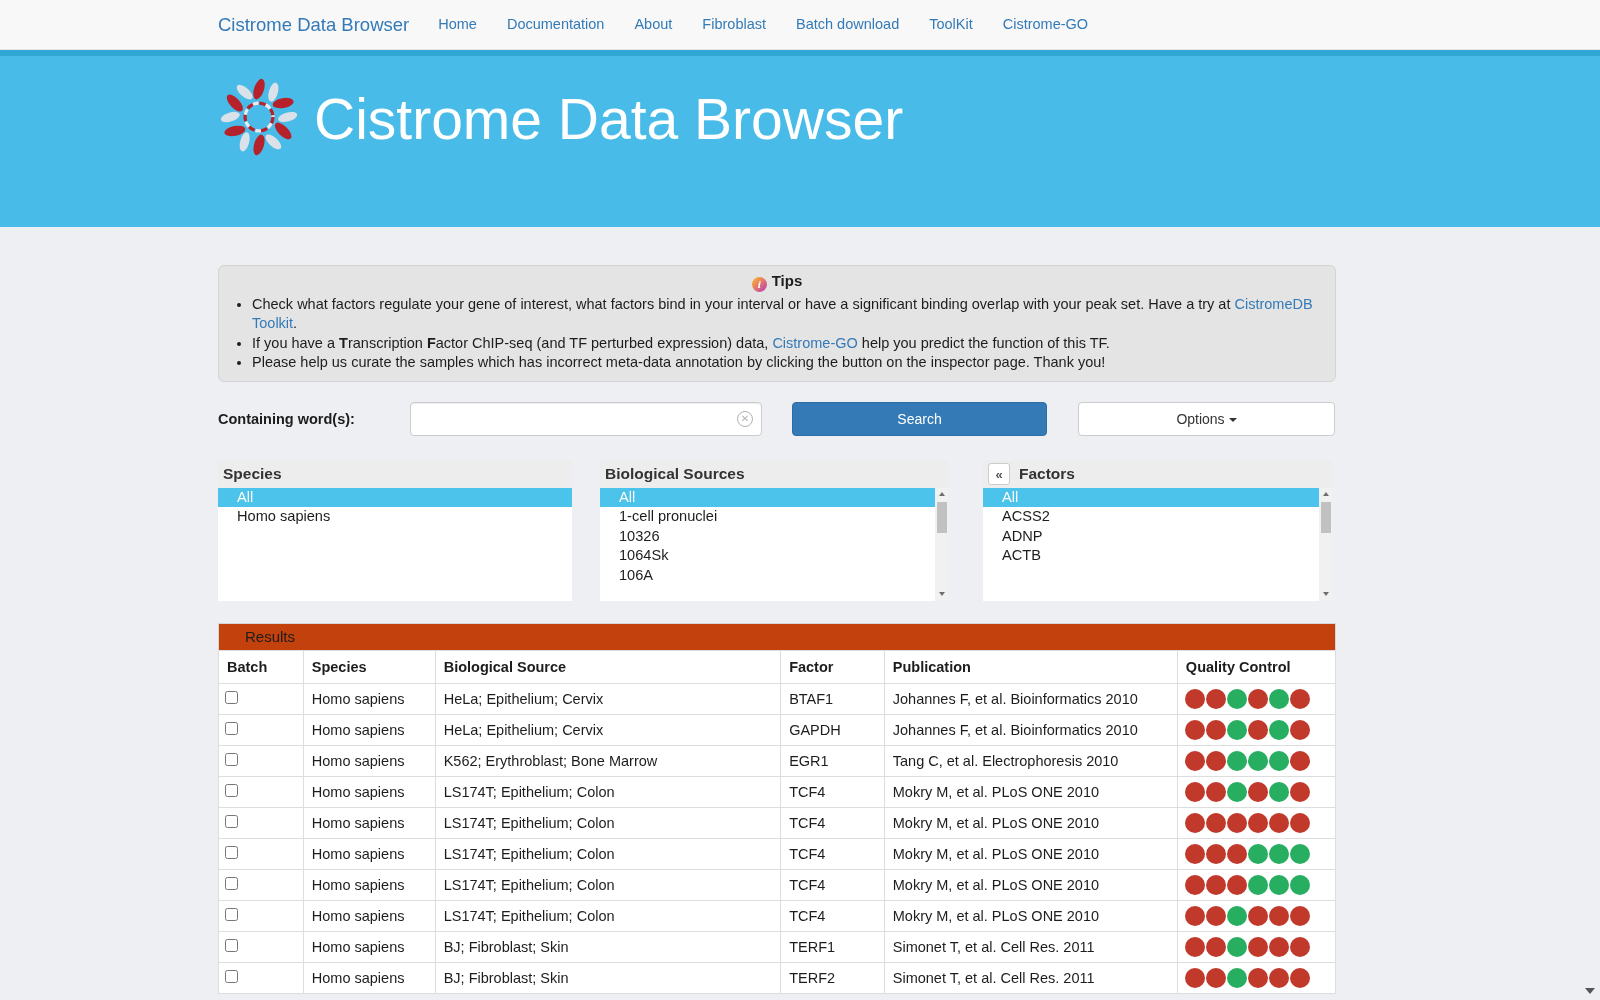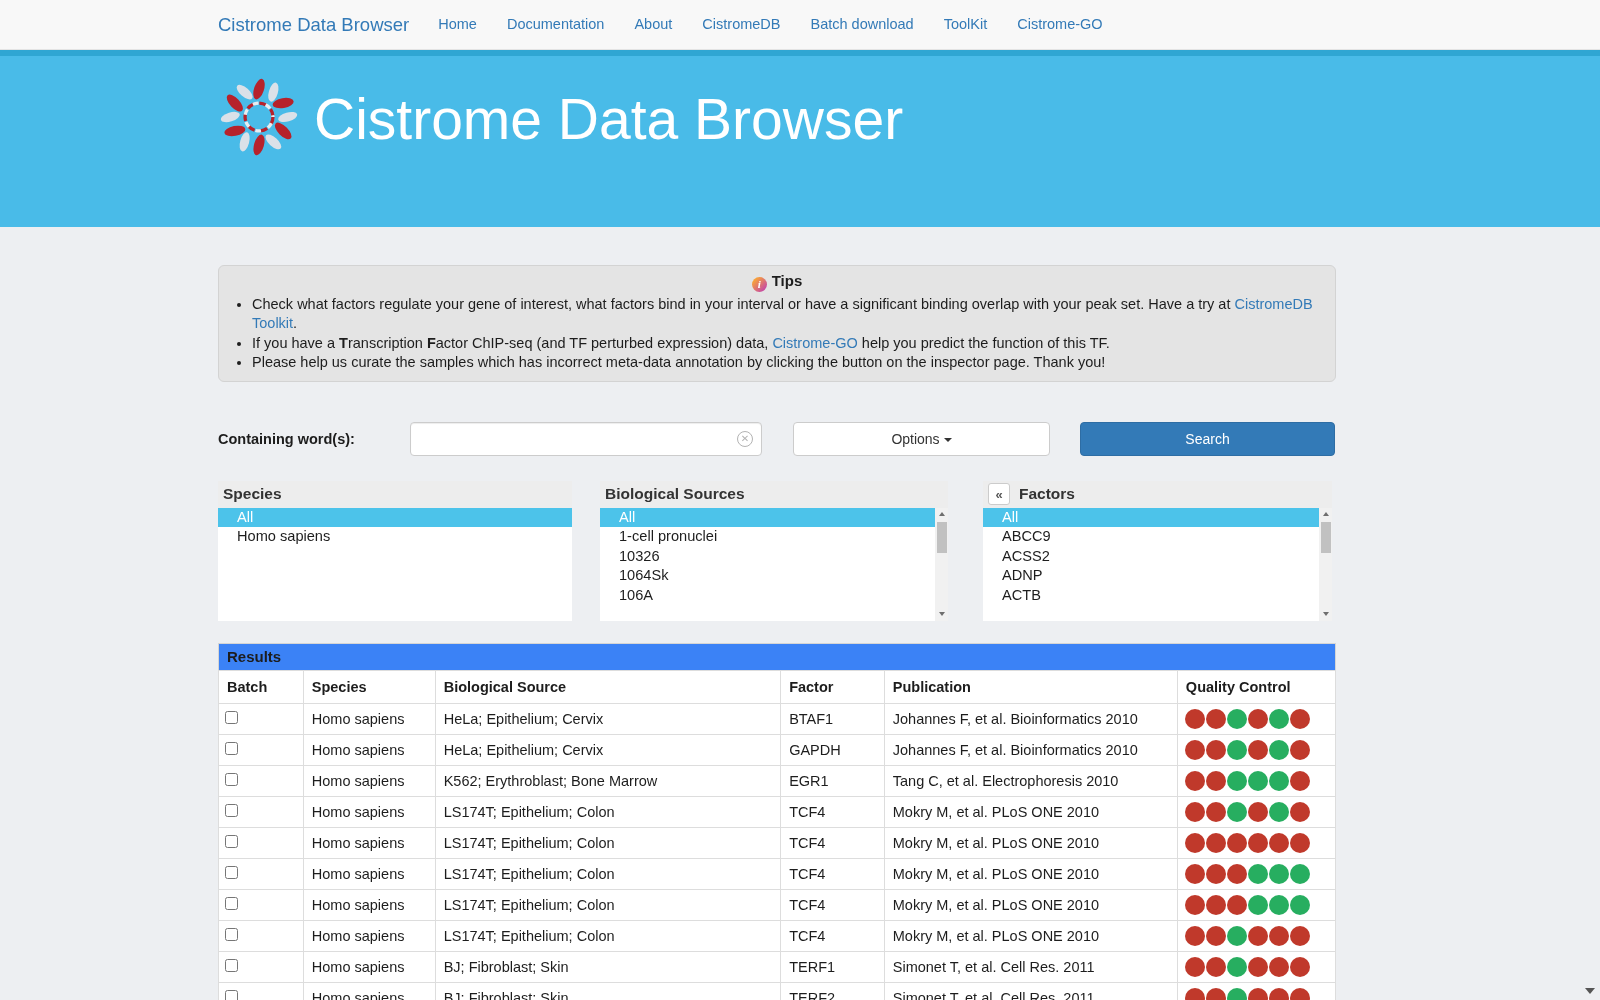--- a/index.html
+++ b/index.html
@@ -31,21 +31,21 @@
   .tips-title { text-align: center; font-weight: bold; font-size: 15px; color: #1d1d1d; line-height: 18px; }
   .info-icon { display: inline-block; width: 15px; height: 15px; border-radius: 50%;
     background: linear-gradient(135deg, #f6a03c 20%, #c94f9e 80%);
     color: #fff; font-size: 11px; line-height: 15px; text-align: center; font-style: italic;
     font-family: "Liberation Serif", serif; vertical-align: -2px; margin-right: 5px; }
   .tips-list { margin: 3px 0 0; padding-left: 17px; font-size: 14.5px; line-height: 19.4px; color: #1d1d1d; }
   .tips-list li { list-style: disc; }
   .link { color: var(--accent); text-decoration: none; cursor: pointer; }
 
   
-  .search-row { margin-top: 40px; display: flex; align-items: center; }
+  .search-row { margin-top: 20px; display: flex; align-items: center; }
   .search-label { font-weight: bold; font-size: 14.5px; width: 192px; color: #1d1d1d; }
   .input-wrap { position: relative; width: 352px; }
   .search-input { width: 100%; height: 34px; border: 1px solid #ccc; border-radius: 4px;
     padding: 6px 30px 6px 12px; font-size: 14px; font-family: inherit;
     box-shadow: inset 0 1px 1px rgba(0,0,0,.075); outline: none; }
   .clear-btn { position: absolute; right: 9px; top: 9px; width: 16px; height: 16px;
     border: 1px solid #b3b3b3; border-radius: 50%; color: #b3b3b3; font-size: 10px;
     line-height: 14px; text-align: center; cursor: pointer; }
   .btn { height: 34px; border-radius: 4px; font-size: 14px; font-family: inherit; cursor: pointer; }
   .btn-search { margin-left: 30px; width: 255px; background: var(--accent); border: 1px solid #2e6da4; color: #fff; }
@@ -68,22 +68,22 @@
   .list-option.selected { background: var(--select); color: #fff; }
   .v-scrollbar { position: absolute; right: 0; top: 0; bottom: 0; width: 13px; background: #f1f1f1; }
   .sb-btn { position: absolute; left: 0; width: 13px; height: 13px; display: flex; align-items: center; justify-content: center; cursor: pointer; }
   .sb-btn.up { top: 0; } .sb-btn.down { bottom: 0; }
   .sb-arrow-up { width: 0; height: 0; border-left: 3.5px solid transparent; border-right: 3.5px solid transparent; border-bottom: 4.5px solid #6e6e6e; }
   .sb-arrow-down { width: 0; height: 0; border-left: 3.5px solid transparent; border-right: 3.5px solid transparent; border-top: 4.5px solid #6e6e6e; }
   .sb-thumb { position: absolute; top: 14px; left: 1.5px; width: 10px; height: 31px; background: #c1c1c1; cursor: pointer; }
 
   
   .results-panel { margin-top: 22px; }
-  .results-header { height: 27px; background: #3b82f6; border: 1px solid #d5d5d5; border-bottom: none;
-    display: flex; align-items: center; padding-left: 8px; font-weight: bold; font-size: 15px; color: #1d1d1d; }
+  .results-header { height: 27px; background: #c2410c; border: 1px solid #d5d5d5; border-bottom: none;
+    display: flex; align-items: center; padding-left: 26px; font-weight: normal; font-size: 15px; color: #1d1d1d; }
   .results-table { width: 100%; border-collapse: collapse; background: #fff; table-layout: fixed; }
   .results-table th, .results-table td { border: 1px solid #ddd; text-align: left; font-size: 14.5px; color: #1d1d1d; }
   .results-table th { padding: 8px; font-weight: bold; }
   .results-table td { padding: 7px 8px; }
   .col-batch { width: 81px; } .col-species { width: 126px; } .col-source { width: 330px; }
   .col-factor { width: 99px; } .col-pub { width: 280px; } .col-qc { width: 151px; }
   td.col-batch { padding: 7px 0 7px 6px; }
   td.col-qc { padding: 5px 2px 5px 7px; white-space: nowrap; }
   .qc-dot { display: inline-block; width: 20px; height: 20px; border-radius: 50%; margin-right: 1px; vertical-align: middle; }
   .batch-checkbox { width: 13px; height: 13px; cursor: pointer; }
@@ -102,21 +102,21 @@
         <li>
           <a>Home</a>
         </li>
         <li>
           <a>Documentation</a>
         </li>
         <li>
           <a>About</a>
         </li>
         <li>
-          <a>CistromeDB</a>
+          <a>Fibroblast</a>
         </li>
         <li>
           <a>Batch download</a>
         </li>
         <li>
           <a>ToolKit</a>
         </li>
         <li>
           <a>Cistrome-GO</a>
         </li>
@@ -188,22 +188,22 @@
         <li><span>Please help us curate the samples which has incorrect meta-data annotation by clicking the button on the inspector page. Thank you!</span></li>
       </ul>
   </section>
 
   <section class="search-row">
     <label class="search-label">Containing word(s):</label>
     <div class="input-wrap">
       <input class="search-input" type="text" value="" style="">
       <span class="clear-btn">✕</span>
     </div>
+    <button class="btn btn-search">Search</button>
     <button class="btn btn-options"><span>Options</span><span class="caret"></span></button>
-    <button class="btn btn-search">Search</button>
   </section>
 
   <section class="listboxes">
 
     <div class="listbox listbox-species">
       <div class="listbox-header">
         <span>Species</span>
       </div>
       <div class="list-body">
         <div class="list-items">
@@ -238,21 +238,20 @@
     </div>
 
     <div class="listbox listbox-factors">
       <div class="listbox-header">
         <button class="collapse-btn">«</button>
         <span>Factors</span>
       </div>
       <div class="list-body with-scroll">
         <div class="list-items">
             <div class="list-option selected">All</div>
-            <div class="list-option">ABCC9</div>
             <div class="list-option">ACSS2</div>
             <div class="list-option">ADNP</div>
             <div class="list-option">ACTB</div>
           </div>
         <div class="v-scrollbar">
           <div class="sb-btn up">
               <span class="sb-arrow-up"></span>
             </div>
           <div class="sb-thumb"></div>
           <div class="sb-btn down">

